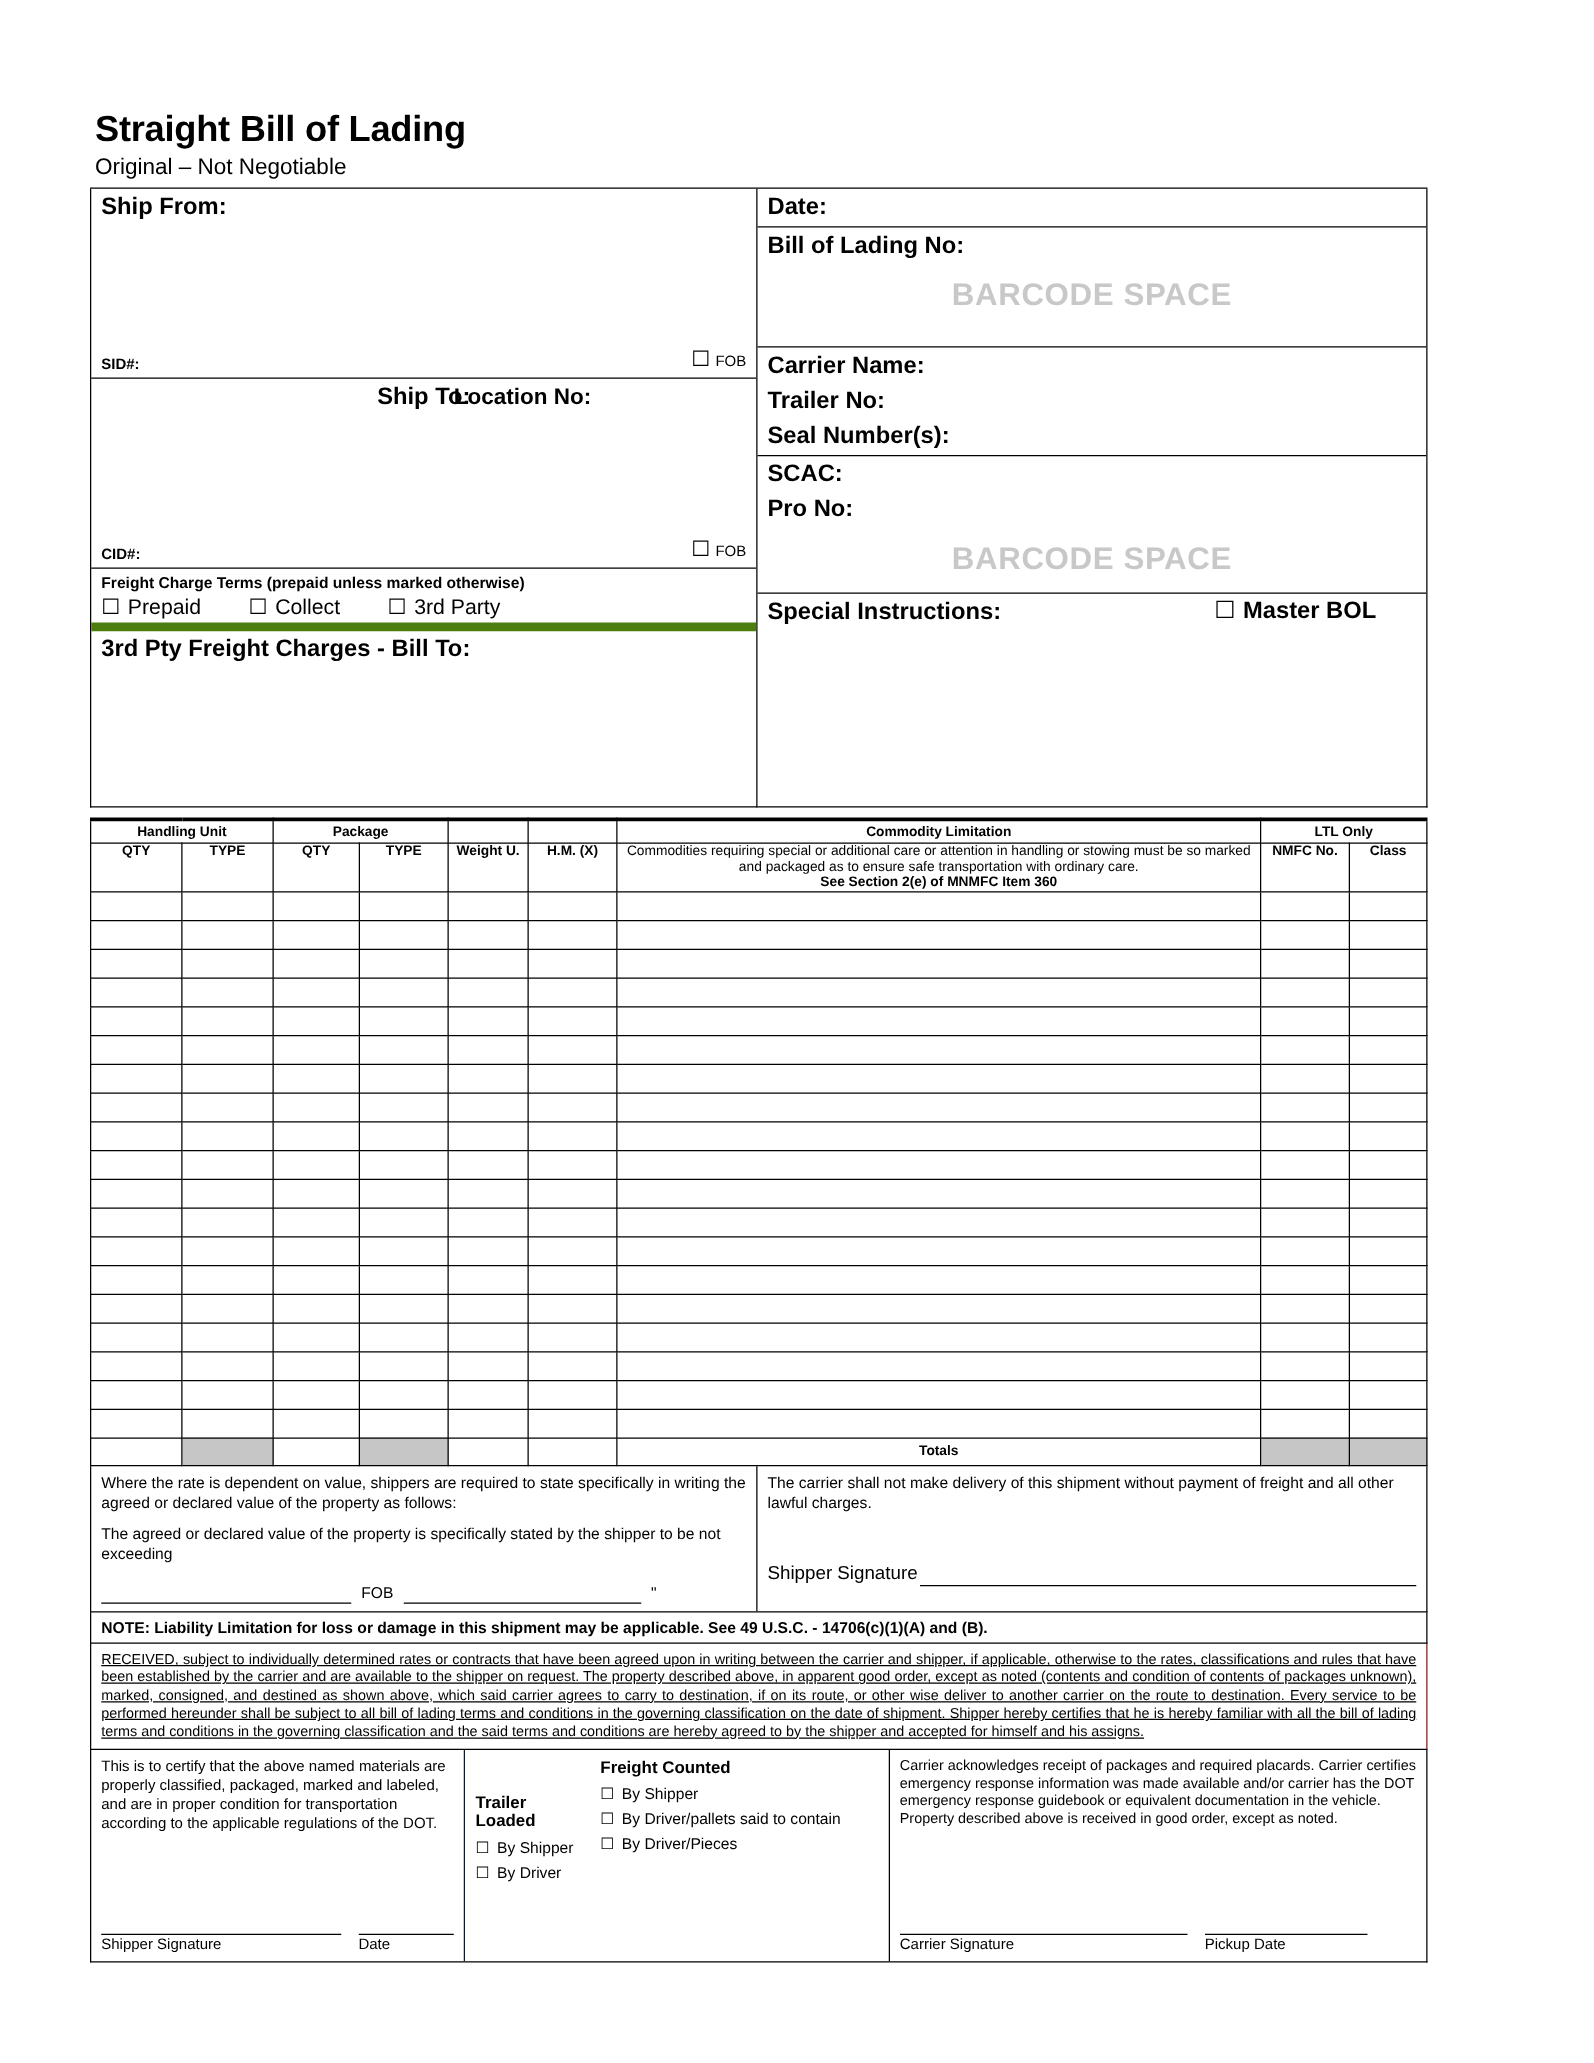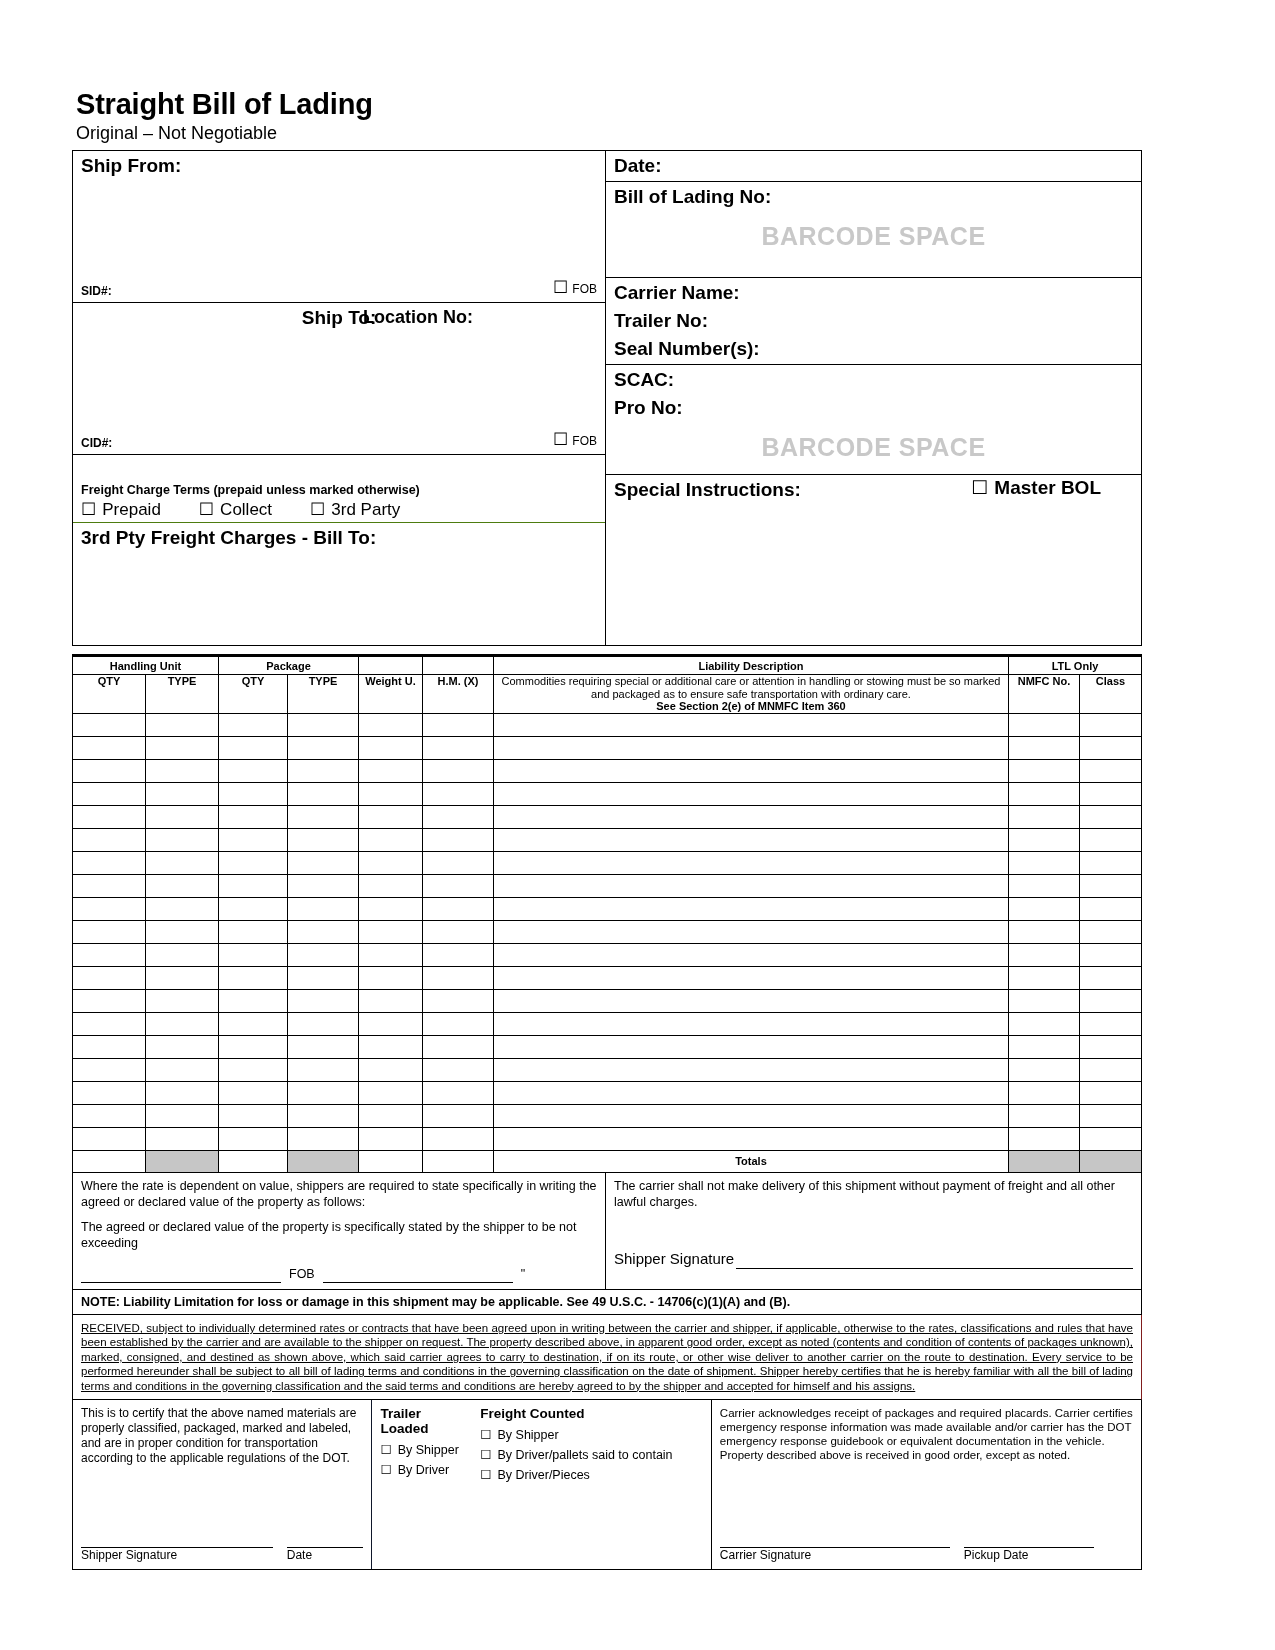--- a/index.html
+++ b/index.html
@@ -94,21 +94,21 @@
     margin-right: 6px;
   }
   .shipfrom-body { height: 92px; }
   .shipto-body { height: 92px; }
   .thirdpty-body { height: 88px; }
   .special-body { height: 140px; }
 
   
   .block-shipfrom { border-bottom: 1px solid #000; }
   .block-shipto { border-bottom: 1px solid #000; text-align: center; }
-  .block-terms { border-bottom: 1px solid #4d7c0f; margin-top: 24px; }
+  .block-terms { border-bottom: 7px solid #4d7c0f; }
 
   .locno {
     position: absolute;
     left: 290px;
     top: 4px;
     font-size: 18px;
     font-weight: bold;
   }
   .masterbol {
     position: absolute;
@@ -236,20 +236,21 @@
     padding: 6px 8px;
     font-size: 12px;
     line-height: 1.25;
     position: relative;
   }
   .f2 {
     width: 100px;
     box-sizing: border-box;
     padding: 6px 8px;
     font-size: 12.5px;
+    margin-top: 28px;
   }
   .f3 {
     width: 240px;
     box-sizing: border-box;
     border-right: 1px solid #000;
     padding: 6px 8px;
     font-size: 12.5px;
   }
   .f4 {
     width: 430px;
@@ -358,21 +359,21 @@
     </div>
   </div>
 
   <table class="commodity">
       <thead>
         <tr>
           <th class="grp" colspan="2">Handling Unit</th>
           <th class="grp" colspan="2">Package</th>
           <th class="grp" rowspan="1"></th>
           <th class="grp" rowspan="1"></th>
-          <th class="grp">Liability Description</th>
+          <th class="grp">Commodity Limitation</th>
           <th class="grp" colspan="2">LTL Only</th>
         </tr>
         <tr>
           <th class="sub w-hu-qty">QTY</th>
           <th class="sub w-hu-type">TYPE</th>
           <th class="sub w-pk-qty">QTY</th>
           <th class="sub w-pk-type">TYPE</th>
           <th class="sub w-wt">Weight U.</th>
           <th class="sub w-hm">H.M. (X)</th>
           <th class="desc-note">

